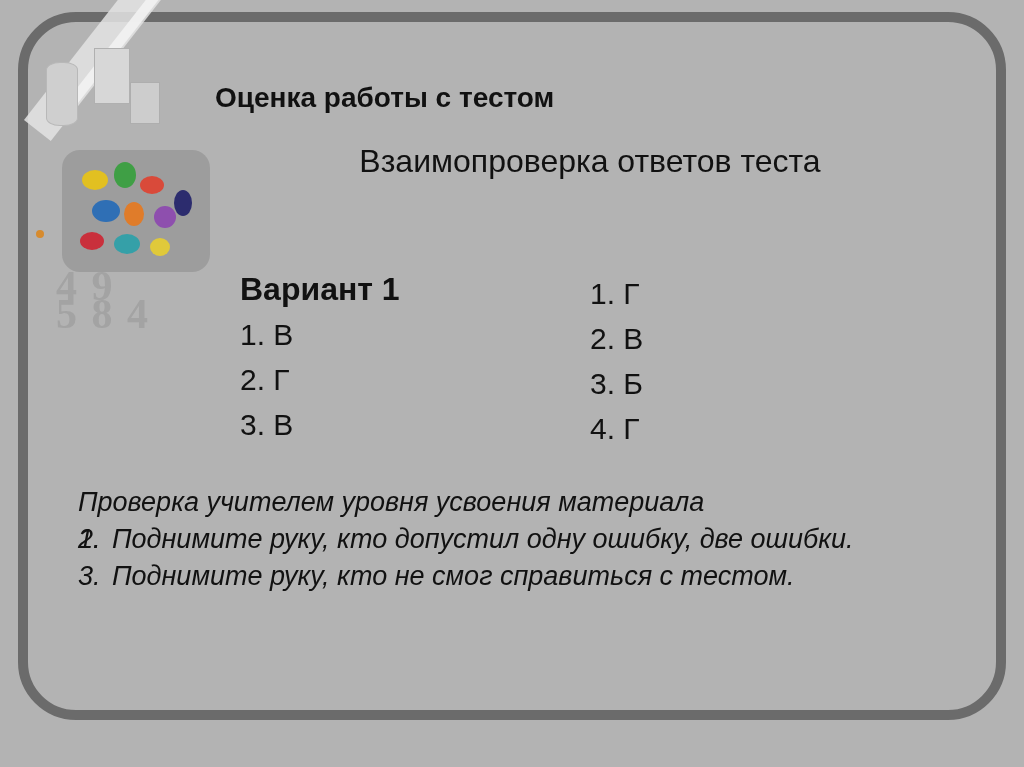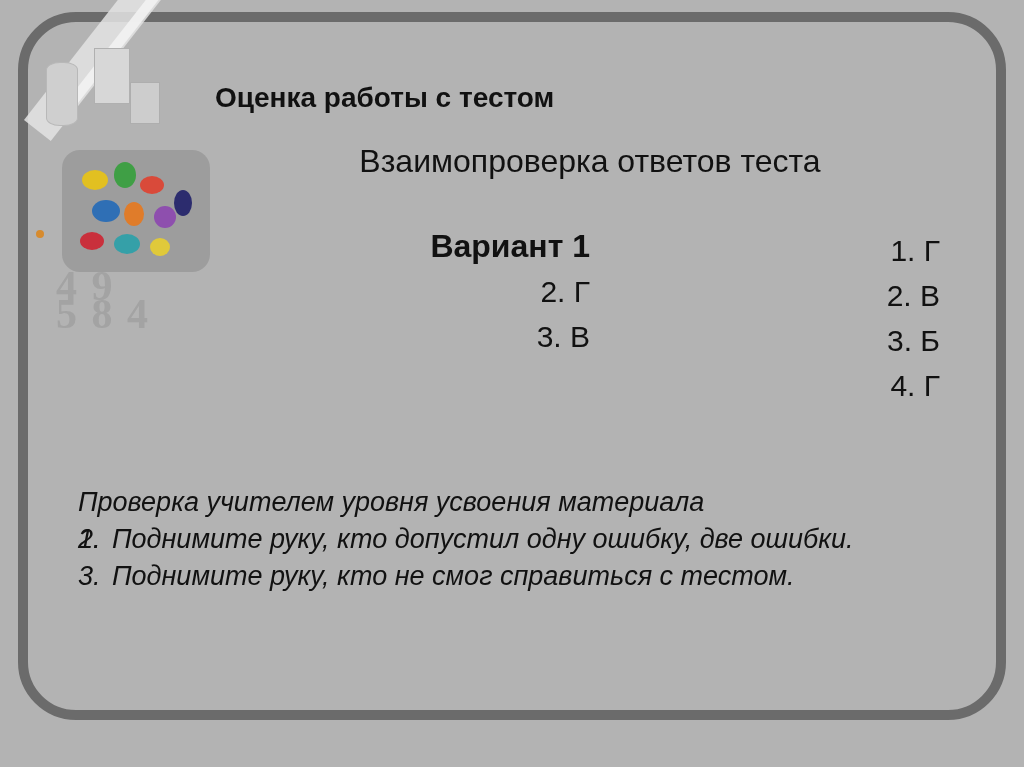--- a/index.html
+++ b/index.html
@@ -141,21 +141,22 @@
   }
   .variants {
     position: absolute;
     left: 240px;
     top: 228px;
     width: 700px;
     display: flex;
   }
   .variant-col {
     width: 50%;
-    text-align: right;
+    text-align: left;
+    margin-top: 43px;
   }
   .variant-head {
     font-size: 32px;
     font-weight: bold;
     color: #111111;
     margin-bottom: 4px;
   }
   .answer {
     font-size: 30px;
     color: #111111;
@@ -224,20 +225,21 @@
       </div>
     </div>
   </div>
 
   <div class="title">Оценка работы с тестом</div>
   <div class="subtitle">Взаимопроверка ответов теста</div>
 
   <div class="variants">
     <div class="variant-col">
       <div class="variant-head">Вариант 1</div>
+      <div class="answer">1. В</div>
       <div class="answer">2. Г</div>
       <div class="answer">3. В</div>
     </div>
     <div class="variant-col">
       <div class="answer">1. Г</div>
       <div class="answer">2. В</div>
       <div class="answer">3. Б</div>
       <div class="answer">4. Г</div>
     </div>
   </div>

